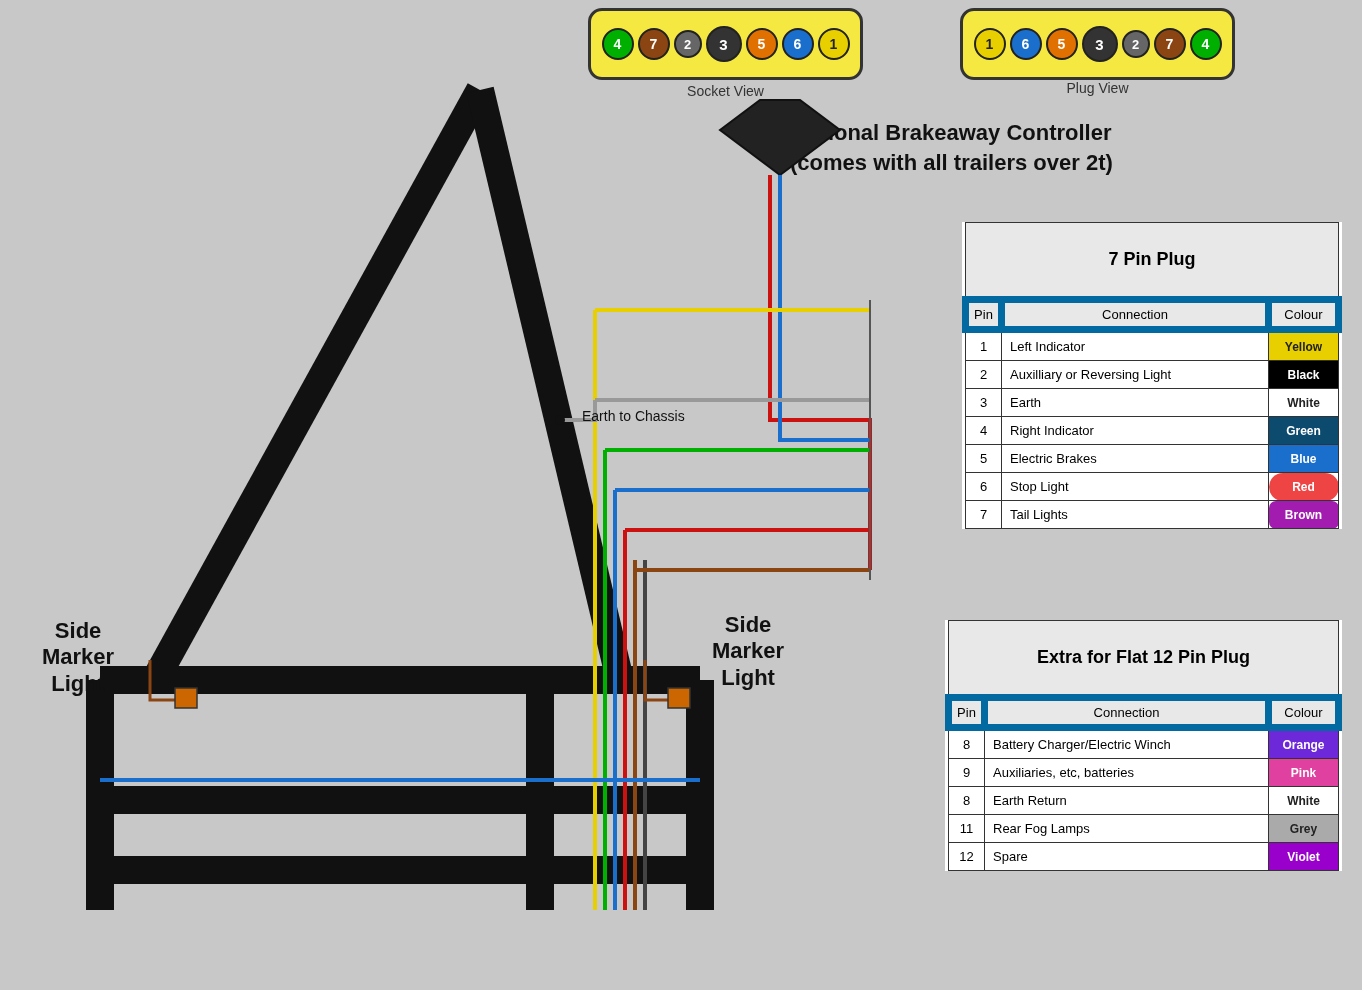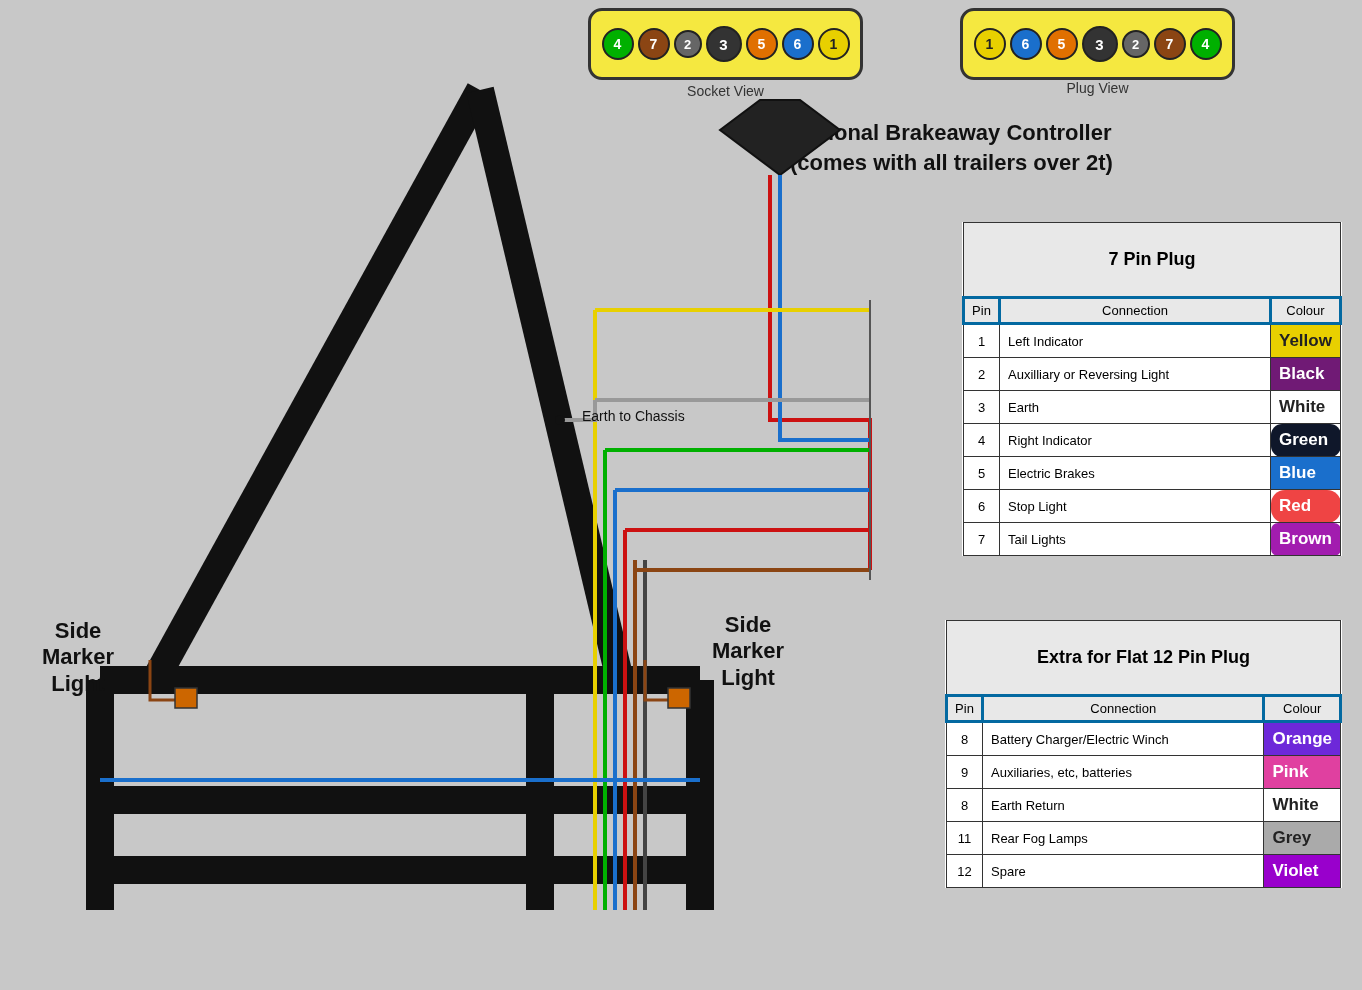--- a/index.html
+++ b/index.html
@@ -28,51 +28,51 @@
       padding: 26px 4px;
       border: 1.5px solid #333;
     }
 
     .pin-table .col-header {
       background: #e8e8e8;
       text-align: center;
       font-size: 13px;
       font-weight: normal;
       padding: 4px;
-      border: 3px solid #0369a1;
+      border: 7px solid #0369a1;
     }
 
     .pin-table td {
       border: 1px solid #333;
       padding: 6px 8px;
       font-size: 13px;
     }
 
     .pin-table .pin-num {
       text-align: center;
       width: 36px;
       font-size: 13px;
     }
 
     .pin-table .conn-name {
       font-size: 13px;
     }
 
     .pin-table .colour-cell {
-      text-align: left;
-      font-size: 17px;
+      text-align: center;
+      font-size: 12px;
       font-weight: bold;
       width: 70px;
       color: white;
     }
 
     .colour-yellow { background: #e8d000; color: #222 !important; }
-    .colour-black { background: #701a75; color: white !important; }
+    .colour-black { background: #000000; color: white !important; }
     .colour-white { background: white; color: #222 !important; }
-    .colour-green { background: #0f172a; border-radius: 11px; }
+    .colour-green { background: #0c4a6e; }
     .colour-blue { background: #1a6fcc; }
     .colour-red { background: #ef4444; border-radius: 14px; }
     .colour-brown { background: #a21caf; border-radius: 7px; }
     .colour-orange { background: #6d28d9; }
     .colour-pink { background: #e040a0; }
     .colour-white2 { background: white; color: #222 !important; }
     .colour-grey { background: #aaa; color: #222 !important; }
     .colour-violet { background: #9900cc; margin-top: 42px; }
 
     

